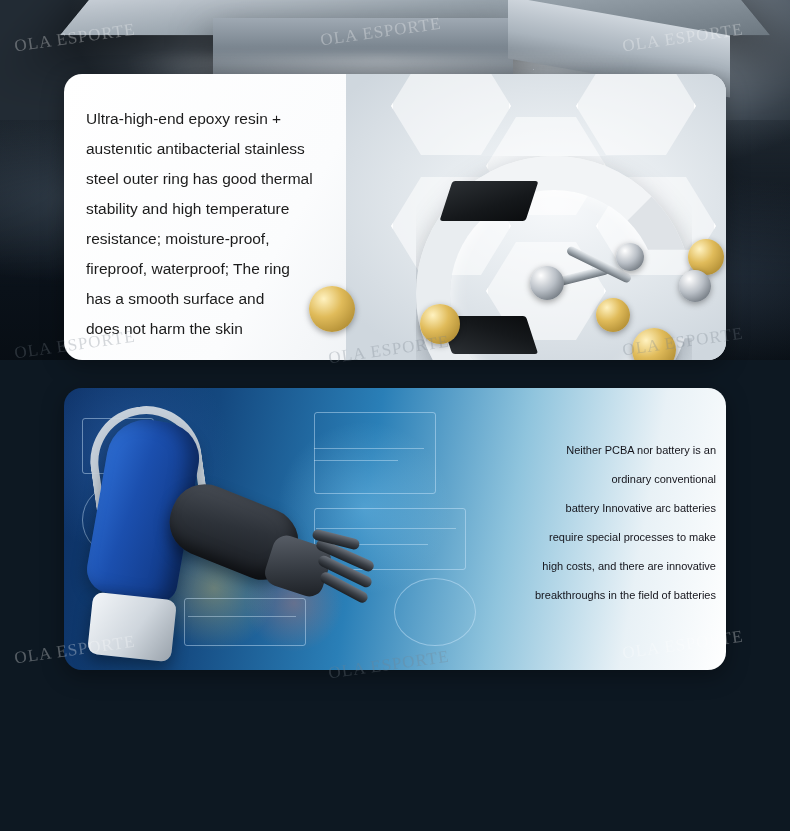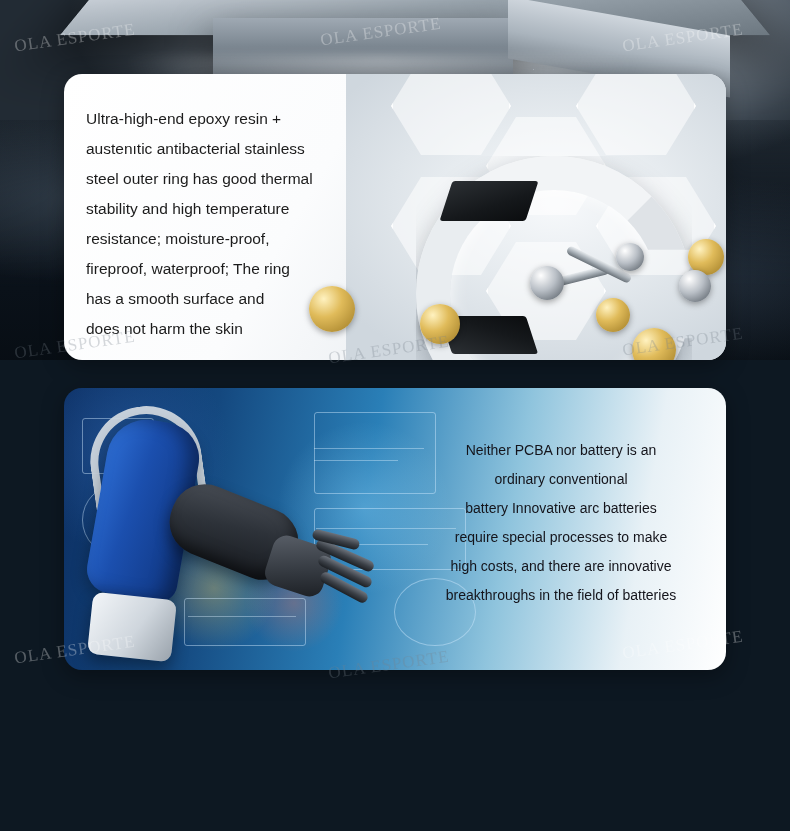--- a/index.html
+++ b/index.html
@@ -248,23 +248,23 @@
     border: 8px solid #cfd7df;
     border-radius: 60px 60px 0 0;
     border-bottom-color: transparent;
     transform: rotate(-8deg);
     opacity: .95;
   }
 
   #card-two .card-text {
     right: 10px; top: 48px;
     width: 310px;
-    text-align: center;
+    text-align: right;
     color: #14141b;
-    font-size: 14px;
+    font-size: 11px;
     line-height: 29px;
   }
 
   
   .wm {
     position: absolute;
     color: rgba(255,255,255,.30);
     font-size: 17px;
     letter-spacing: 1px;
     font-family: "Liberation Serif", serif;

